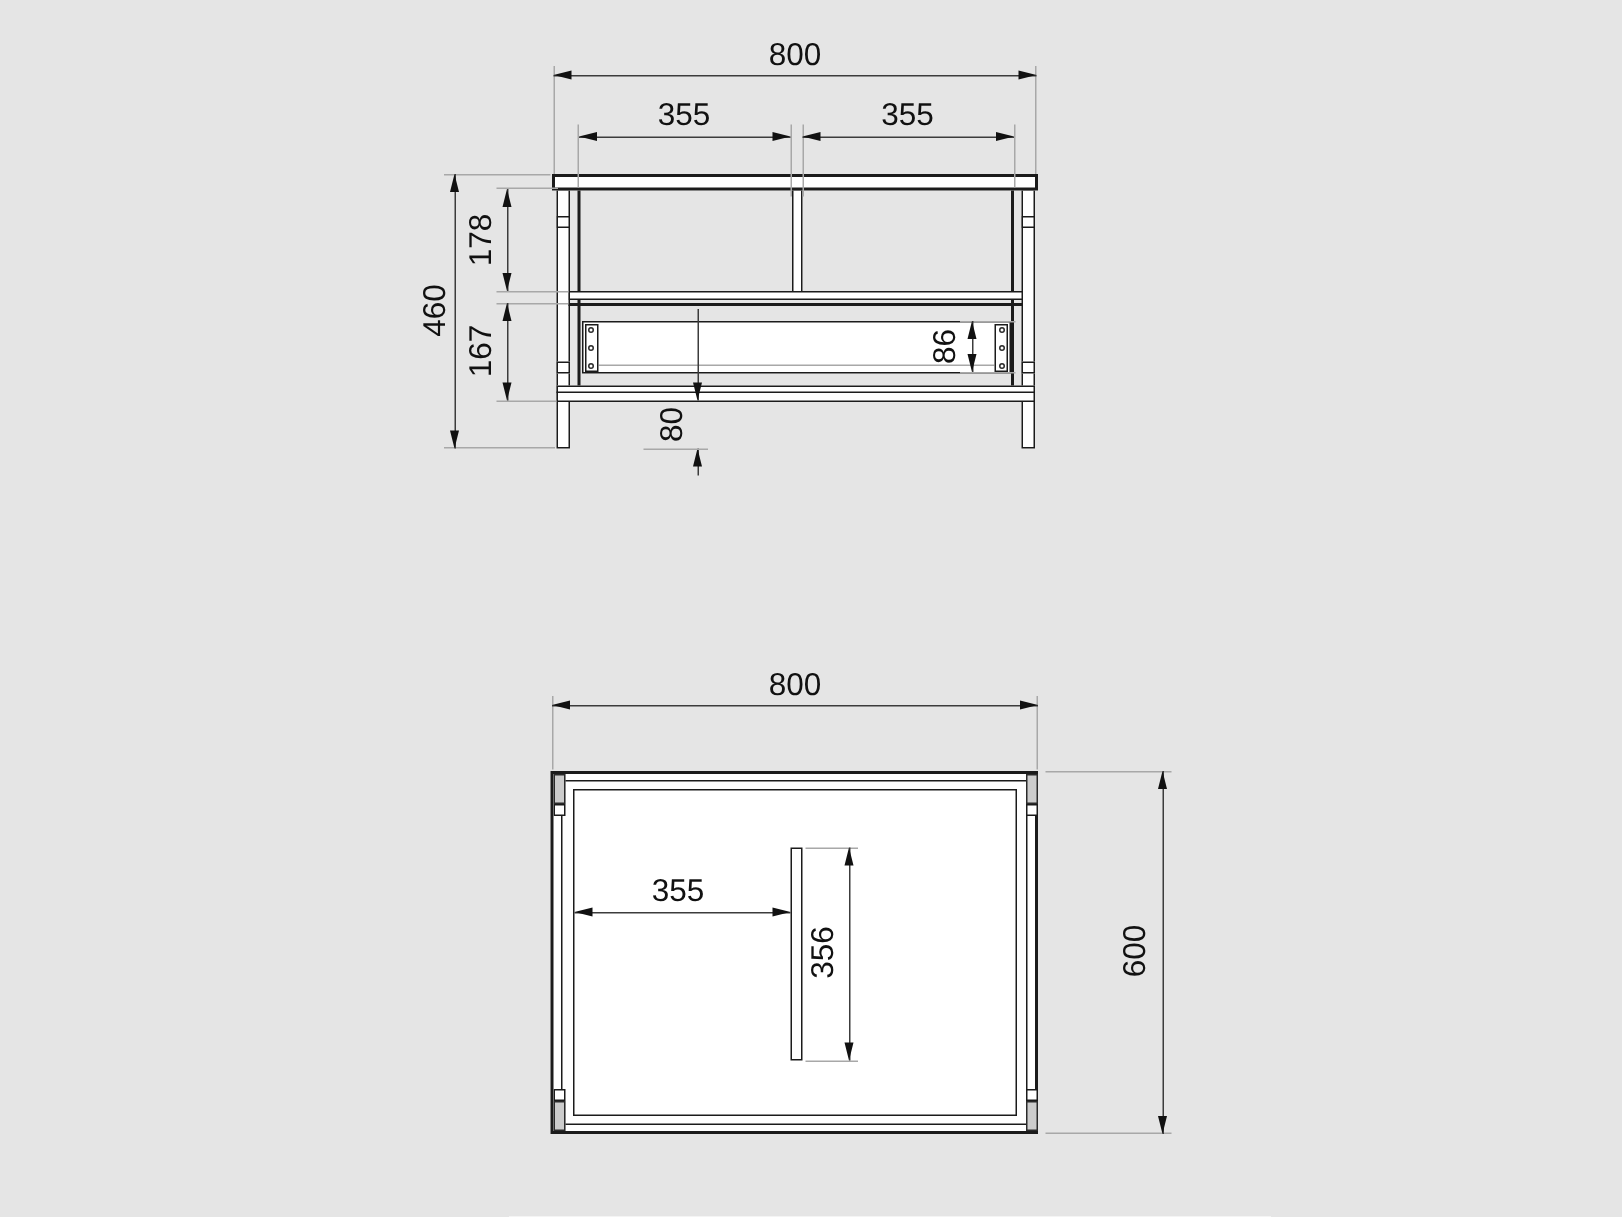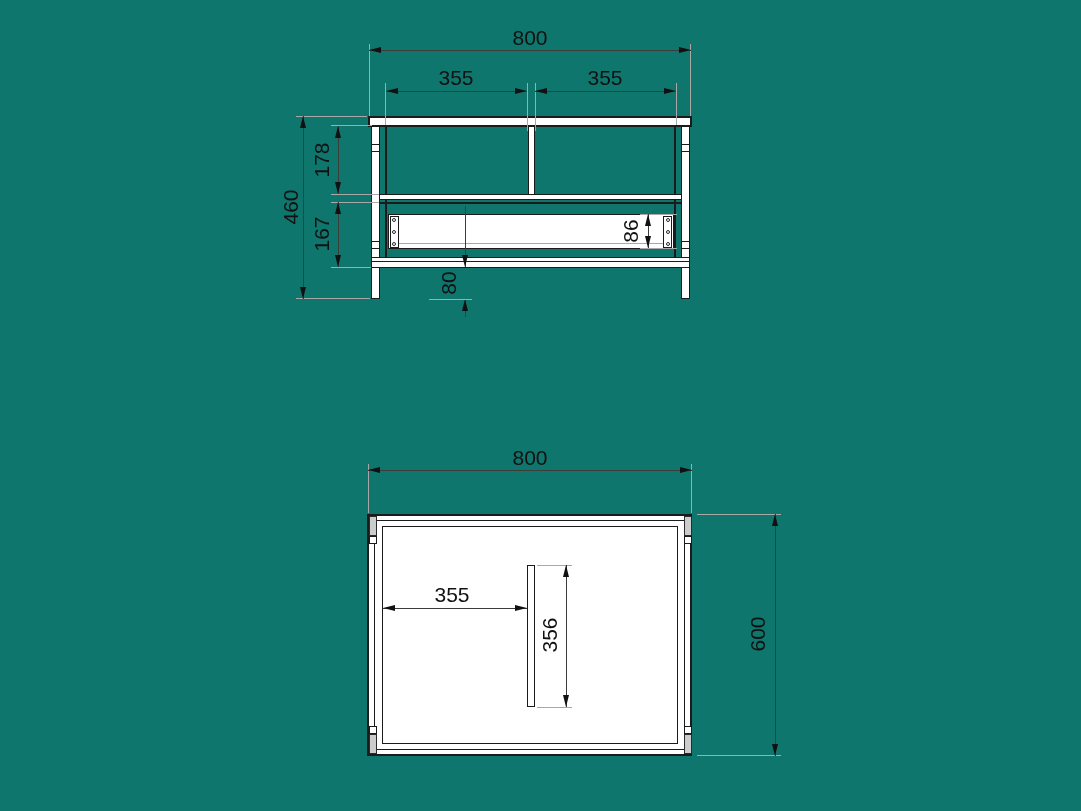--- a/index.html
+++ b/index.html
@@ -1,16 +1,16 @@
 <!DOCTYPE html>
 <html><head>
 <meta charset="utf-8">
 <style>
   html,body{margin:0;padding:0;background:#ffffff;}
-  .canvas{position:relative;width:1081px;height:811px;background:#0f766e;overflow:hidden;
+  .canvas{position:relative;width:1081px;height:811px;background:#e5e5e5;overflow:hidden;
           font-family:"Liberation Sans", sans-serif;}
   
   .ln{position:absolute;background:#1b1b1b;}
   .box{position:absolute;border:1.5px solid #1b1b1b;background:#ffffff;box-sizing:border-box;}
   .box.heavy{border-width:2px;}
   .box.thin{border-width:1px;}
   
   .hair{position:absolute;background:#3c3c3c;}
   
   .ext{position:absolute;background:#a8a8a8;}

